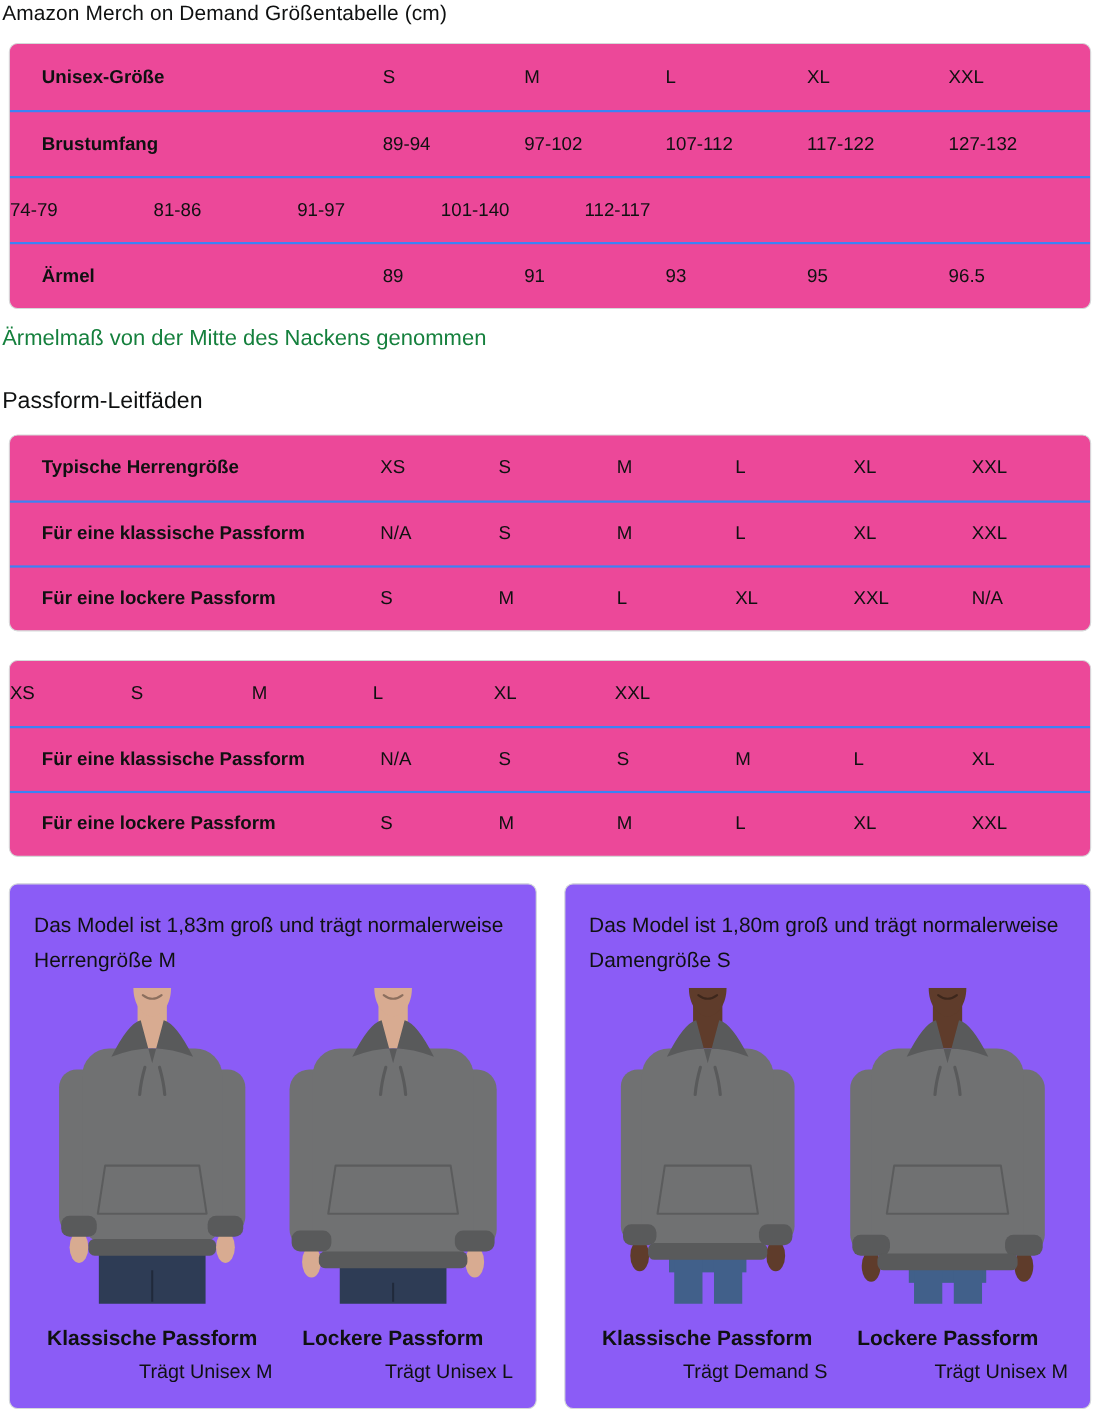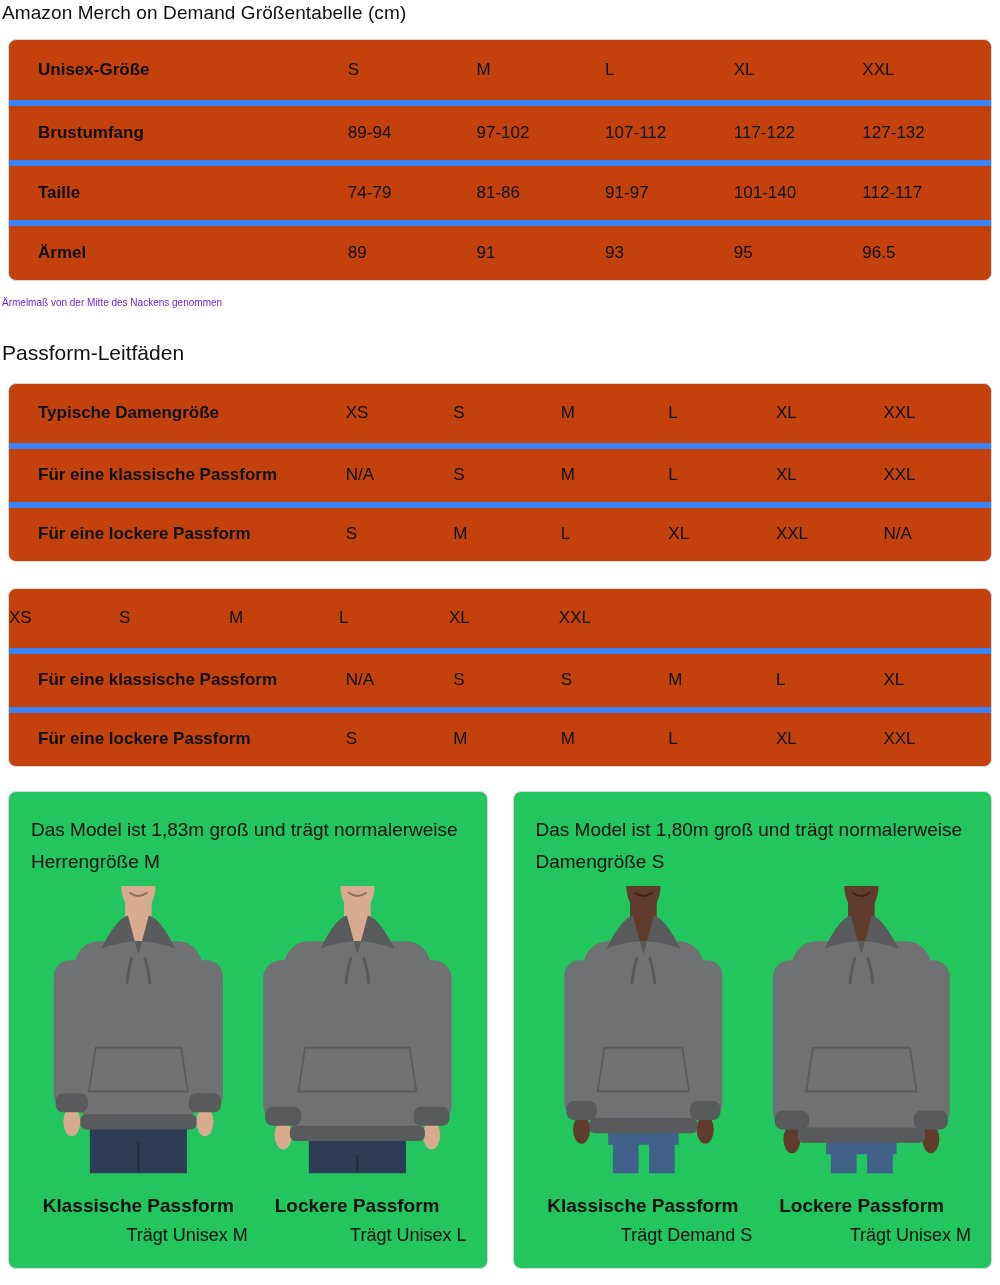--- a/index.html
+++ b/index.html
@@ -10,41 +10,41 @@
     -webkit-font-smoothing: antialiased;
   }
   .page { width:1000px; min-height:1285px; margin:0 auto; padding:2px 0; }
 
   .page-title {
     font-size:19px; font-weight:400; margin:0 0 15px 2px; letter-spacing:0.1px;
   }
 
   .tbl {
     border:1px solid #d5d9d9; border-radius:8px;
-    margin:0 8px; background:#c2410c; overflow:hidden;
-  }
-  .trow { display:flex; align-items:center; border-top:6px solid #3b82f6; }
+    margin:0 8px; background:#ec4899; overflow:hidden;
+  }
+  .trow { display:flex; align-items:center; border-top:2px solid #3b82f6; }
   .trow:first-child { border-top:none; }
   .tbl-unisex .trow { height:60px; }
   .tbl-fit .trow { height:59px; }
   .cell { font-size:17px; line-height:1.2; padding-right:4px; }
   .cell-label { width:35%; padding-left:29px; font-weight:700; }
   .tbl-unisex .cell-val { width:13.3%; }
   .tbl-fit .cell-val { width:11.2%; }
 
-  .footnote { font-size:10px; margin:16px 0 0 2px; color:#6d28d9; }
+  .footnote { font-size:20px; margin:16px 0 0 2px; color:#15803d; }
 
   .fit-heading { font-size:21px; font-weight:400; margin:33px 0 18px 2px; }
 
   .tbl-gap { margin-bottom:26px; }
 
   .cards { display:flex; gap:25px; margin:24px 8px 2px; }
   .card {
     flex:1 1 0; border:1px solid #d5d9d9; border-radius:8px;
-    padding:16px 20px 22px; background:#22c55e;
+    padding:16px 20px 22px; background:#8b5cf6;
   }
   .card-desc { font-size:19px; line-height:1.68; margin:6px 0 8px 2px; }
 
   .figures { display:flex; }
   .figure { flex:1 1 0; margin:0; text-align:center; }
   .photo {
     height:296px; display:flex; justify-content:center; align-items:flex-start;
     overflow:hidden;
   }
   .photo svg { width:100%; height:100%; }
@@ -69,21 +69,20 @@
     </div>
     <div class="trow">
       <div class="cell cell-label">Brustumfang</div>
       <div class="cell cell-val">89-94</div>
       <div class="cell cell-val">97-102</div>
       <div class="cell cell-val">107-112</div>
       <div class="cell cell-val">117-122</div>
       <div class="cell cell-val">127-132</div>
     </div>
     <div class="trow">
-      <div class="cell cell-label">Taille</div>
       <div class="cell cell-val">74-79</div>
       <div class="cell cell-val">81-86</div>
       <div class="cell cell-val">91-97</div>
       <div class="cell cell-val">101-140</div>
       <div class="cell cell-val">112-117</div>
     </div>
     <div class="trow">
       <div class="cell cell-label">Ärmel</div>
       <div class="cell cell-val">89</div>
       <div class="cell cell-val">91</div>
@@ -92,21 +91,21 @@
       <div class="cell cell-val">96.5</div>
     </div>
   </div>
 
   <p class="footnote">Ärmelmaß von der Mitte des Nackens genommen</p>
 
   <h2 class="fit-heading">Passform-Leitfäden</h2>
 
   <div class="tbl tbl-fit tbl-gap">
     <div class="trow">
-      <div class="cell cell-label">Typische Damengröße</div>
+      <div class="cell cell-label">Typische Herrengröße</div>
       <div class="cell cell-val">XS</div>
       <div class="cell cell-val">S</div>
       <div class="cell cell-val">M</div>
       <div class="cell cell-val">L</div>
       <div class="cell cell-val">XL</div>
       <div class="cell cell-val">XXL</div>
     </div>
     <div class="trow">
       <div class="cell cell-label">Für eine klassische Passform</div>
       <div class="cell cell-val">N/A</div>

